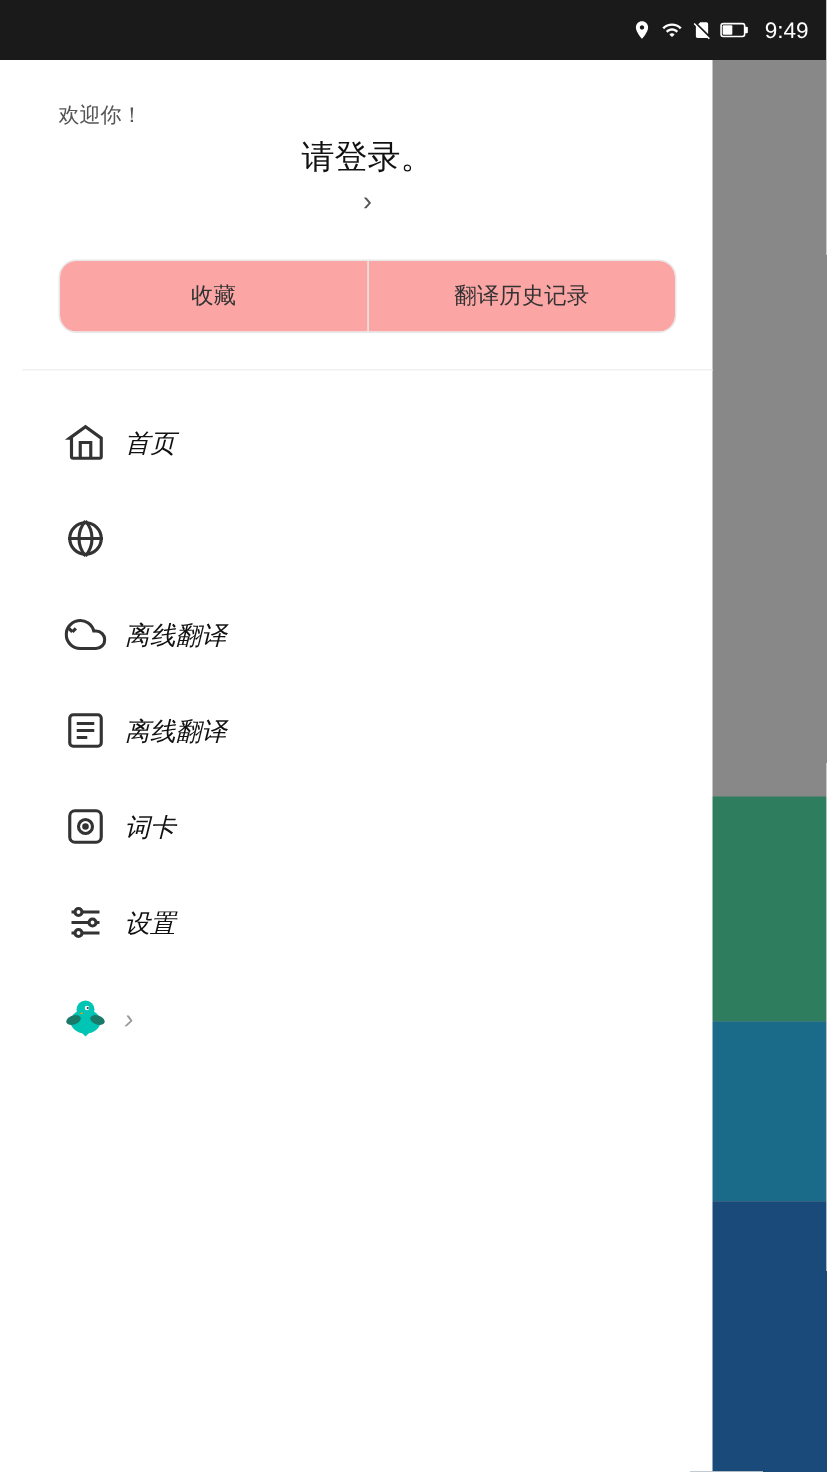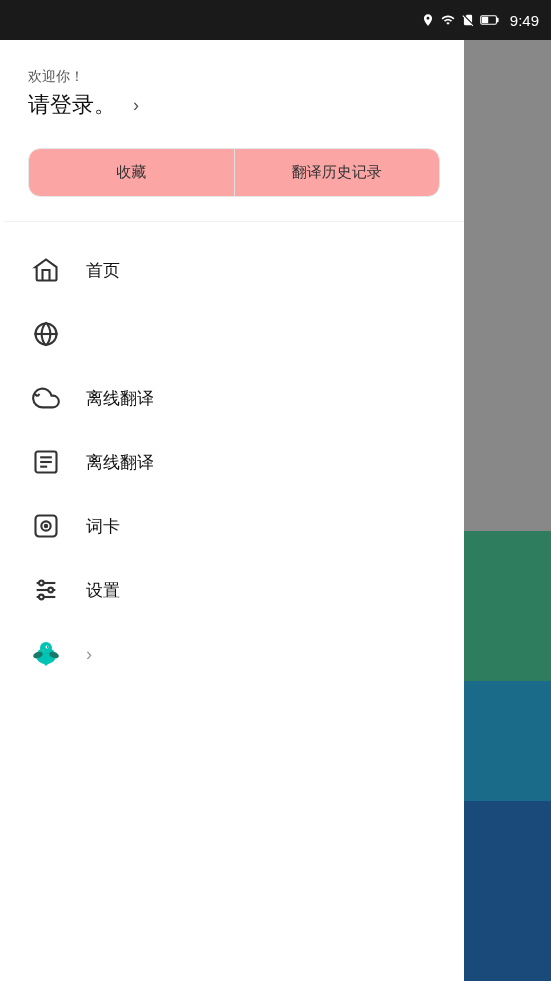--- a/index.html
+++ b/index.html
@@ -35,21 +35,21 @@
       margin-left: 4px;
     }
 
     
     .drawer-panel {
       width: 460px;
       height: 941px;
       background: #fff;
       position: absolute;
       top: 40px;
-      left: 4px;
+      left: 15px;
       display: flex;
       flex-direction: column;
       justify-content: space-between;
     }
 
     
     .overlay-right {
       position: absolute;
       top: 40px;
       left: 460px;
@@ -81,21 +81,22 @@
       padding: 28px 24px 20px 24px;
     }
     .welcome-text {
       font-size: 14px;
       color: #555;
       margin-bottom: 4px;
     }
     .login-row {
       display: flex;
       align-items: center;
-      gap: 17px;
+      gap: 4px;
+      flex-direction: column;
     }
     .login-text {
       font-size: 22px;
       font-weight: 500;
       color: #111;
     }
     .chevron-right {
       font-size: 18px;
       color: #555;
     }
@@ -137,22 +138,23 @@
 
     
     .menu-list {
       flex: 1;
       padding: 8px 0;
     }
     .menu-item {
       display: flex;
       align-items: center;
       padding: 14px 24px;
-      gap: 22px;
+      gap: 8px;
       cursor: pointer;
+      font-style: italic;
     }
     .menu-icon {
       width: 36px;
       height: 36px;
       display: flex;
       align-items: center;
       justify-content: center;
       flex-shrink: 0;
     }
     .menu-label {

